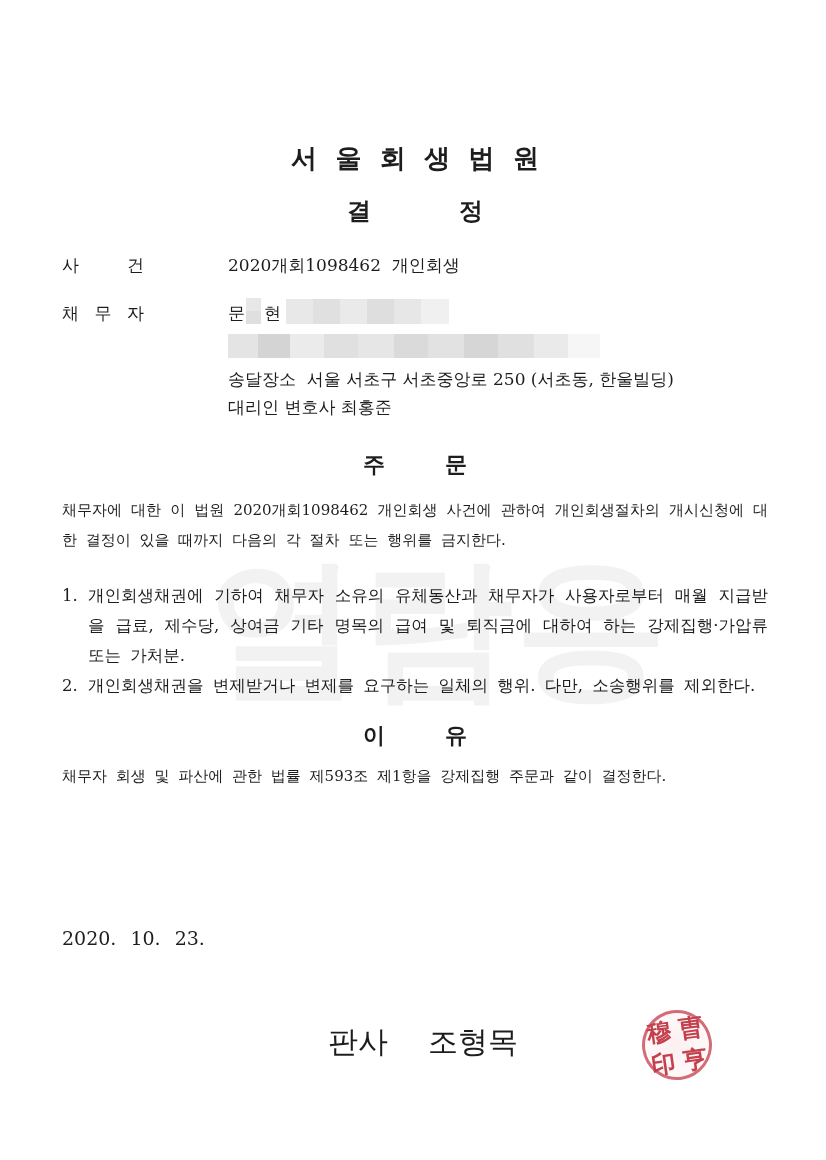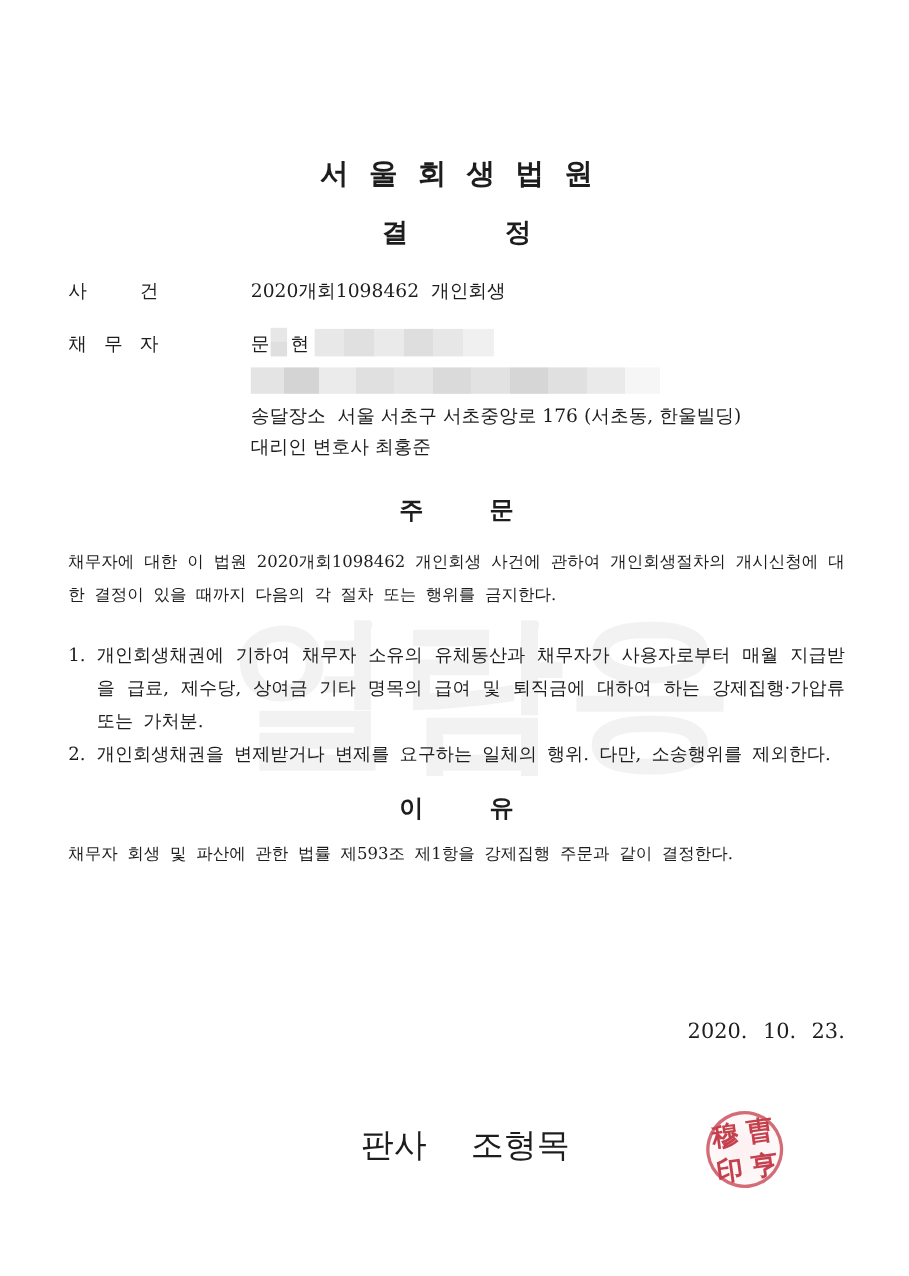--- a/index.html
+++ b/index.html
@@ -75,21 +75,21 @@
     margin:15px 0 0; font-size:15px; line-height:30px;
     text-align:justify; word-break:break-all; word-spacing:4px;
   }
   .para.reason-p { margin-top:10px; }
 
   .order-list { margin-top:26px; }
   .order-item { display:flex; font-size:16.5px; line-height:30px; }
   .item-no { width:26px; flex:none; }
   .item-text { flex:1; text-align:justify; word-break:break-all; word-spacing:4px; }
 
-  .date-line { margin-top:134px; text-align:right; font-size:19px; line-height:26px; word-spacing:8px; }
+  .date-line { margin-top:134px; text-align:left; font-size:19px; line-height:26px; word-spacing:8px; }
 
   .judge-row { margin-top:76px; margin-left:266px; display:flex; font-size:30px; line-height:30px; }
   .judge-name { margin-left:40px; }
 
   .seal {
     position:absolute; left:642px; top:1010px; width:70px; height:70px; z-index:1;
     box-sizing:border-box; border:3px solid rgba(198,62,75,0.75); border-radius:50%;
     transform:rotate(-8deg);
     display:grid; grid-template-columns:1fr 1fr; align-items:center; justify-items:center;
     color:#c5404d; font-weight:bold;
@@ -137,21 +137,21 @@
       <div class="field-value name-line">
         <span>문</span>
         <span class="redact-sm"></span>
         <span>현</span>
         <span class="redact-row1"></span>
       </div>
     </div>
 
     <div class="redact-row2"></div>
 
-    <div class="line">송달장소  서울 서초구 서초중앙로 176 (서초동, 한울빌딩)</div>
+    <div class="line">송달장소  서울 서초구 서초중앙로 250 (서초동, 한울빌딩)</div>
 
     <div class="line rep">대리인 변호사 최홍준</div>
 
     <h3 class="section-heading order-h"><span class="char-spread heading-spread">
           <span>주</span>
           <span>문</span>
         </span></h3>
 
     <p class="para">채무자에 대한 이 법원 2020개회1098462 개인회생 사건에 관하여 개인회생절차의 개시신청에 대한 결정이 있을 때까지 다음의 각 절차 또는 행위를 금지한다.</p>
 

